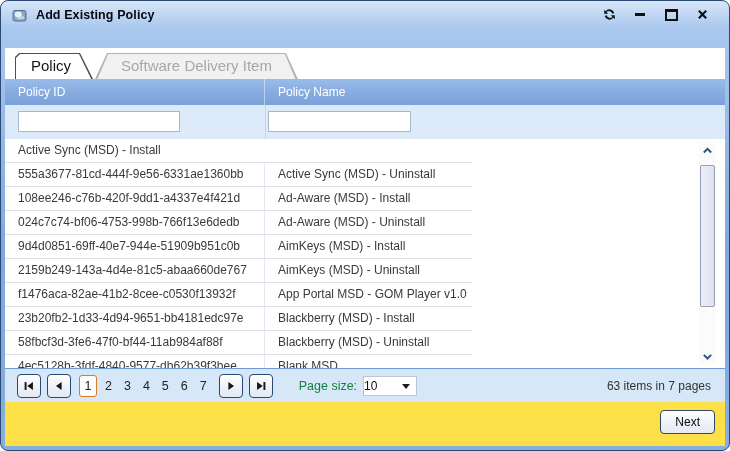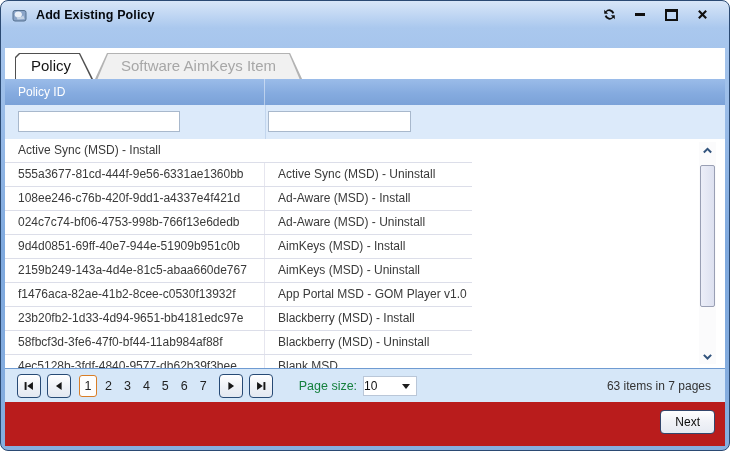--- a/index.html
+++ b/index.html
@@ -85,21 +85,21 @@
   .page-num { padding:0 6px; color:#222; cursor:default; }
   .pager .gap { width:6px; flex:0 0 6px; }
   .page-size-label { margin-left:20px; color:#15803d; }
   .page-size-select { margin-left:6px; width:54px; height:20px; background:#fff; border:1px solid #bac7d8;
     display:flex; align-items:center; box-sizing:border-box; position:relative; font-size:12px; color:#111; cursor:default; }
   .dd-arrow { position:absolute; right:6px; top:7px; width:0; height:0;
     border-left:4px solid transparent; border-right:4px solid transparent; border-top:5px solid #1c1c1c; }
   .items-summary { margin-left:auto; color:#333; font-size:12px; padding-right:2px; }
 
   
-  .bottom { flex:1; background:#b91c1c; display:flex; justify-content:flex-end; align-items:flex-end; padding:0 10px 12px 0; }
+  .bottom { flex:1; background:#fde047; display:flex; justify-content:flex-end; align-items:flex-end; padding:0 10px 12px 0; }
   .next-btn { padding:4px 14px; font-size:12px; color:#0c0c0c; cursor:default;
     border:1px solid #33466b; border-radius:4px;
     background:linear-gradient(180deg,#ffffff 0%,#f0f2f7 50%,#e6eaf2 100%); }
 
   svg { display:block; }
 </style>
 </head>
 <body>
 
 <div class="window">
@@ -132,26 +132,27 @@
     </div>
   </div>
 
   <div class="content">
 
     <div class="tabstrip">
       <div class="tab tab-active">
         <span>Policy</span>
       </div>
       <div class="tab tab-disabled">
-        <span>Software AimKeys Item</span>
+        <span>Software Delivery Item</span>
       </div>
     </div>
 
     <div class="grid-header">
       <div class="gh-c1">Policy ID</div>
+      <div class="gh-c2">Policy Name</div>
     </div>
 
     <div class="filter-row">
       <input class="filter-input fi-1" type="text" value="" style="">
       <input class="filter-input fi-2" type="text" value="" style="">
     </div>
 
     <div class="grid-area">
       <div class="rows">
         <div class="grid-row">

